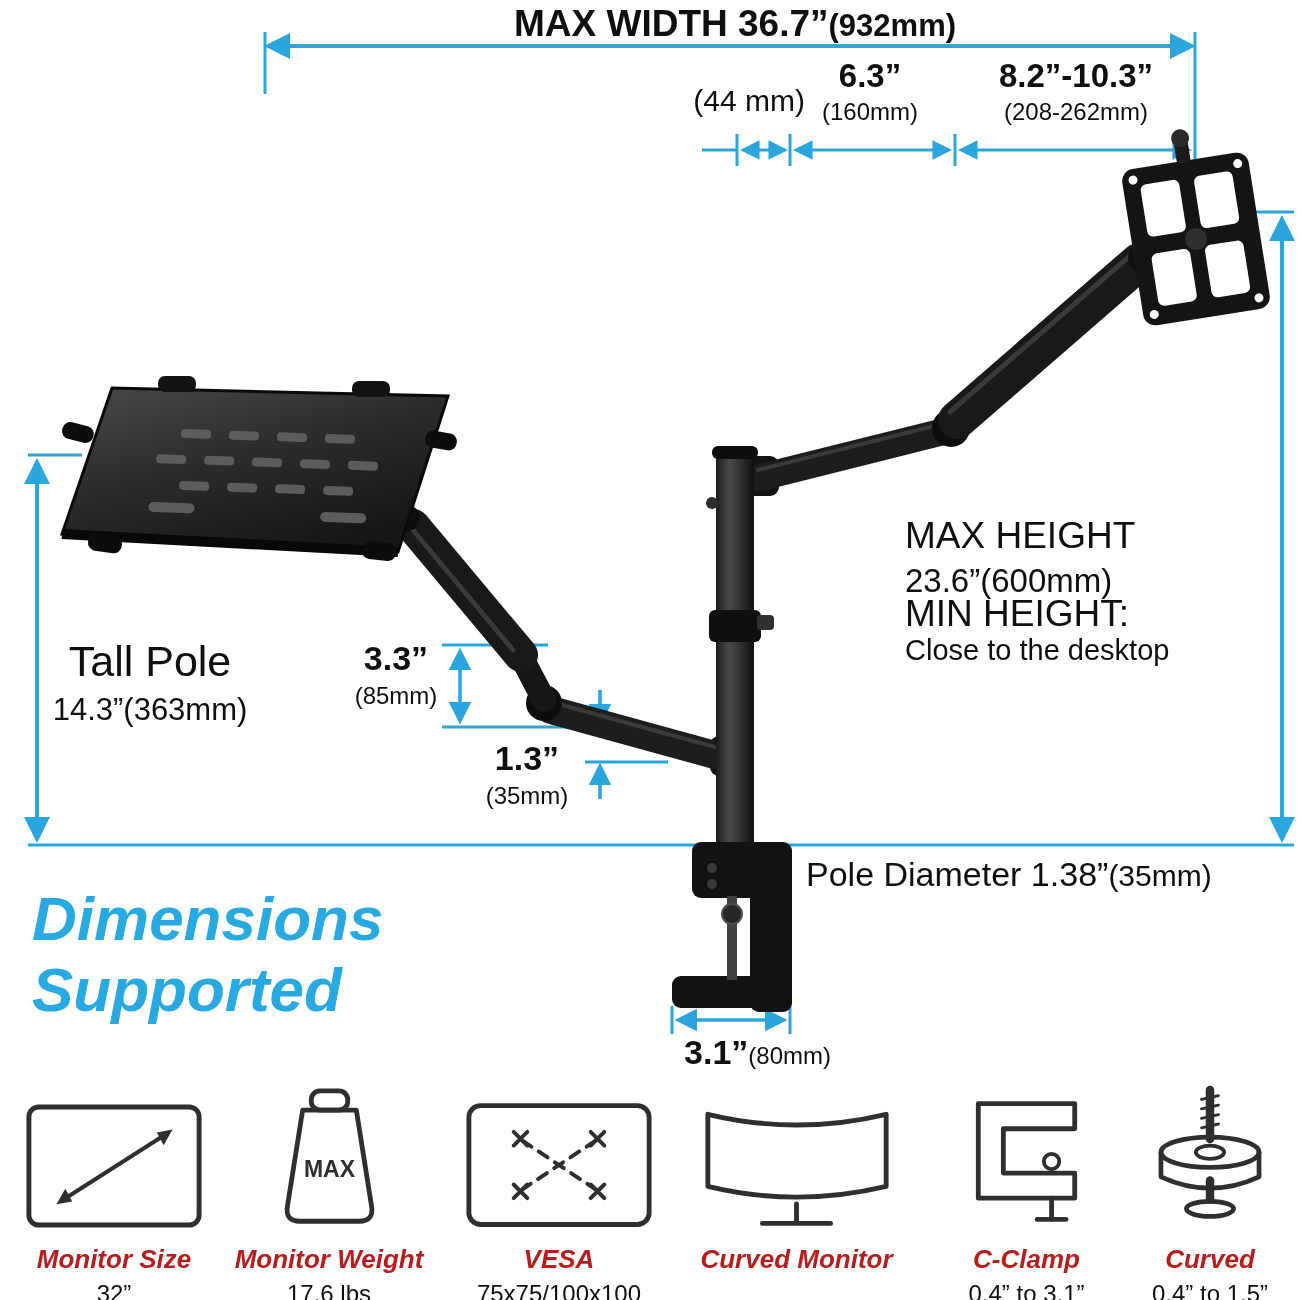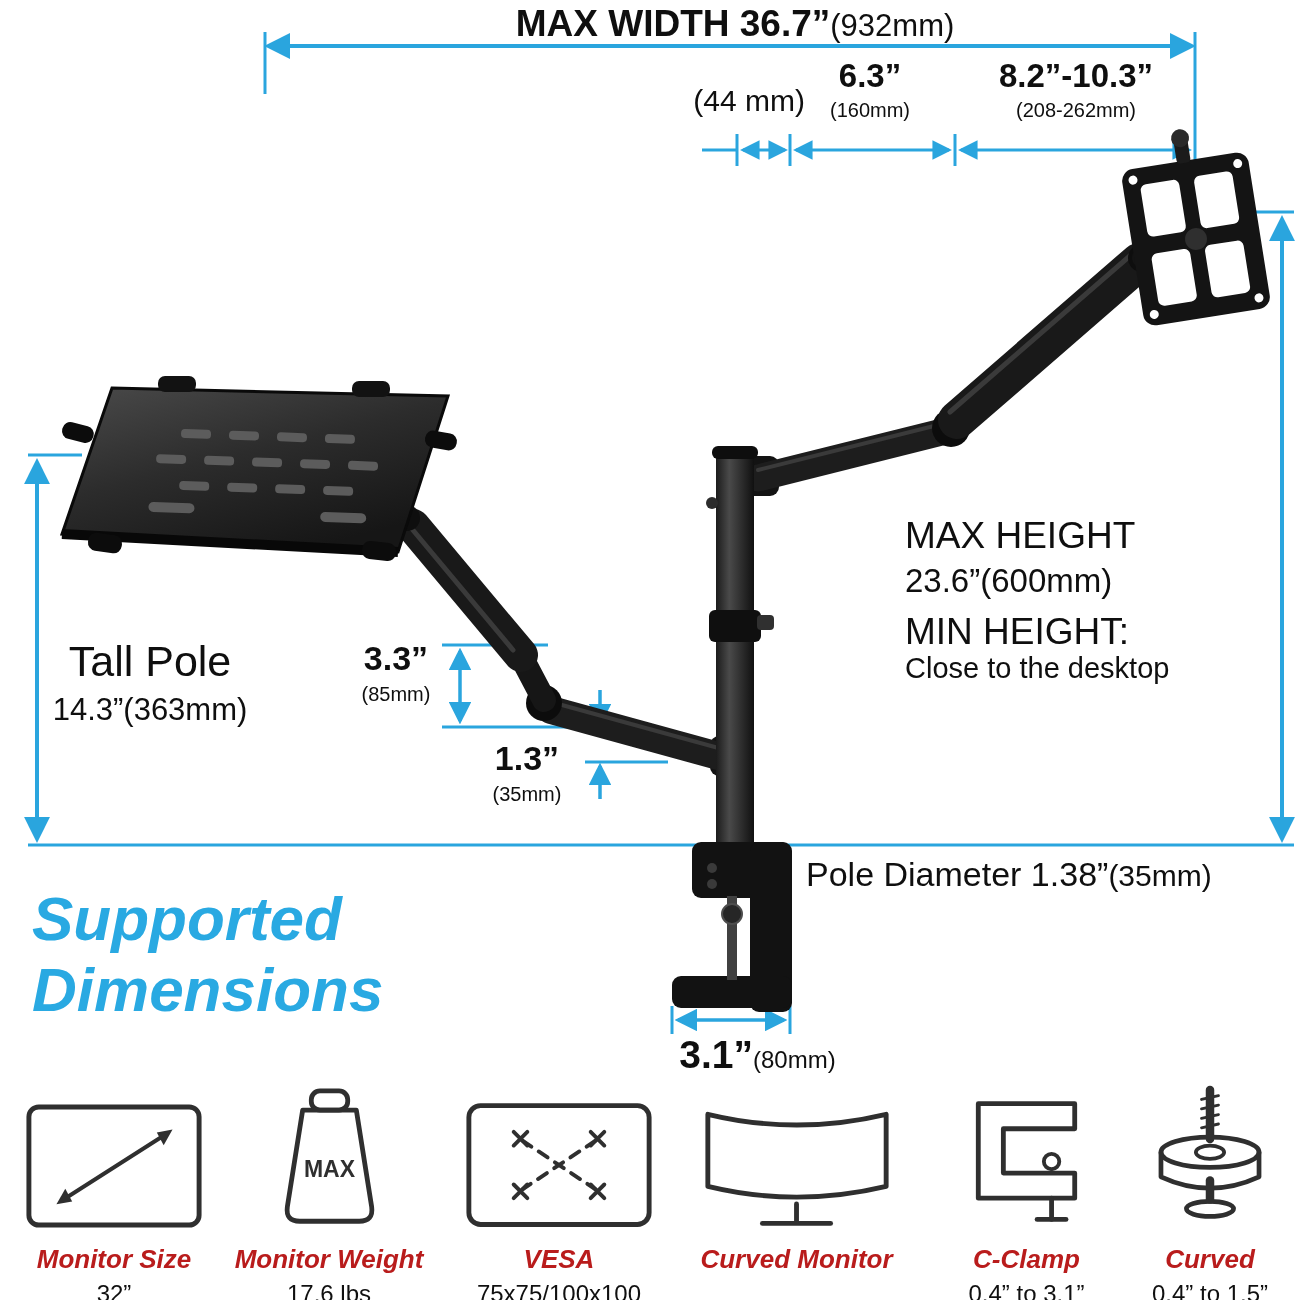--- a/index.html
+++ b/index.html
@@ -3,23 +3,23 @@
 <meta charset="utf-8">
 <style>
   html,body{margin:0;padding:0;background:#ffffff;}
   #canvas{position:relative;width:1300px;height:1300px;background:#ffffff;overflow:hidden;
           font-family:"Liberation Sans",sans-serif;color:#0f0f0f;}
   svg.scene{position:absolute;left:0;top:0;}
   .txt{position:absolute;line-height:1.1;}
   .center{text-align:center;}
   .right{text-align:right;}
   .inch{font-weight:bold;font-size:33px;}
-  .mm{font-size:20px;font-weight:normal;}
+  .mm{font-size:24px;font-weight:normal;}
   .big{font-size:37px;font-weight:bold;}
-  .bigmm{font-size:31px;font-weight:normal;}
+  .bigmm{font-size:31px;font-weight:bold;}
   .side1{font-size:37px;}
   .side2{font-size:33px;margin-top:6px;}
   .side3{font-size:29px;margin-top:0;}
   .heading{position:absolute;left:32px;top:884px;color:#29a9e2;font-weight:bold;font-style:italic;
            font-size:62px;line-height:1.14;}
   .features{position:absolute;top:1080px;left:14px;width:1272px;display:flex;}
   .feature{text-align:center;}
   .f1{width:200px;} .f2{width:230px;} .f3{width:230px;} .f4{width:245px;} .f5{width:215px;} .f6{width:152px;}
   .f-icon{height:152px;display:flex;align-items:flex-end;justify-content:center;}
   .f-label{font-size:26px;font-weight:bold;font-style:italic;color:#b91c1c;margin-top:12px;}
@@ -193,21 +193,21 @@
   <div class="txt center" style="left:952px;top:58px;width:248px;">
     <div class="inch">8.2”-10.3”</div>
     <div class="mm" style="margin-top:5px;">(208-262mm)</div>
   </div>
 
   <div class="txt" style="left:905px;top:516px;">
     <div class="side1">MAX HEIGHT</div>
     <div class="side2">23.6”(600mm)</div>
   </div>
 
-  <div class="txt" style="left:905px;top:612px;">
+  <div class="txt" style="left:905px;top:594px;">
     <div class="side1">MIN HEIGHT:</div>
     <div class="side3">Close to the desktop</div>
   </div>
 
   <div class="txt center" style="left:35px;top:638px;width:230px;">
     <div style="font-size:43px;">Tall Pole</div>
     <div style="font-size:31px;margin-top:8px;">14.3”(363mm)</div>
   </div>
 
   <div class="txt center" style="left:330px;top:640px;width:132px;">
@@ -218,26 +218,26 @@
   <div class="txt center" style="left:458px;top:740px;width:138px;">
     <div class="inch" style="font-size:34px;">1.3”</div>
     <div class="mm" style="margin-top:6px;">(35mm)</div>
   </div>
 
   <div class="txt" style="left:806px;top:856px;font-size:34px;">
     <span>Pole Diameter 1.38”</span><span style="font-size:30px;">(35mm)</span>
   </div>
 
   <div class="txt center" style="left:650px;top:1034px;width:215px;">
-    <span class="inch" style="font-size:39px;">3.1”</span><span class="mm" style="font-size:24px;">(80mm)</span>
+    <span class="inch" style="font-size:34px;">3.1”</span><span class="mm" style="font-size:24px;">(80mm)</span>
   </div>
 
   <div class="heading">
+    <div>Dimensions</div>
     <div>Supported</div>
-    <div>Dimensions</div>
   </div>
 
   <div class="features">
 
     <div class="feature f1">
       <div class="f-icon">
         <svg class="icon-svg" width="182" height="132" viewBox="0 0 185 132" stroke-width="5">
           <rect x="6" y="6" width="173" height="120" rx="10"></rect>
           <line x1="46" y1="97" x2="140" y2="37" stroke-width="4"></line>
           <polygon points="152,29 136,32 143,45" fill="#2f2f2f" stroke="none"></polygon>

